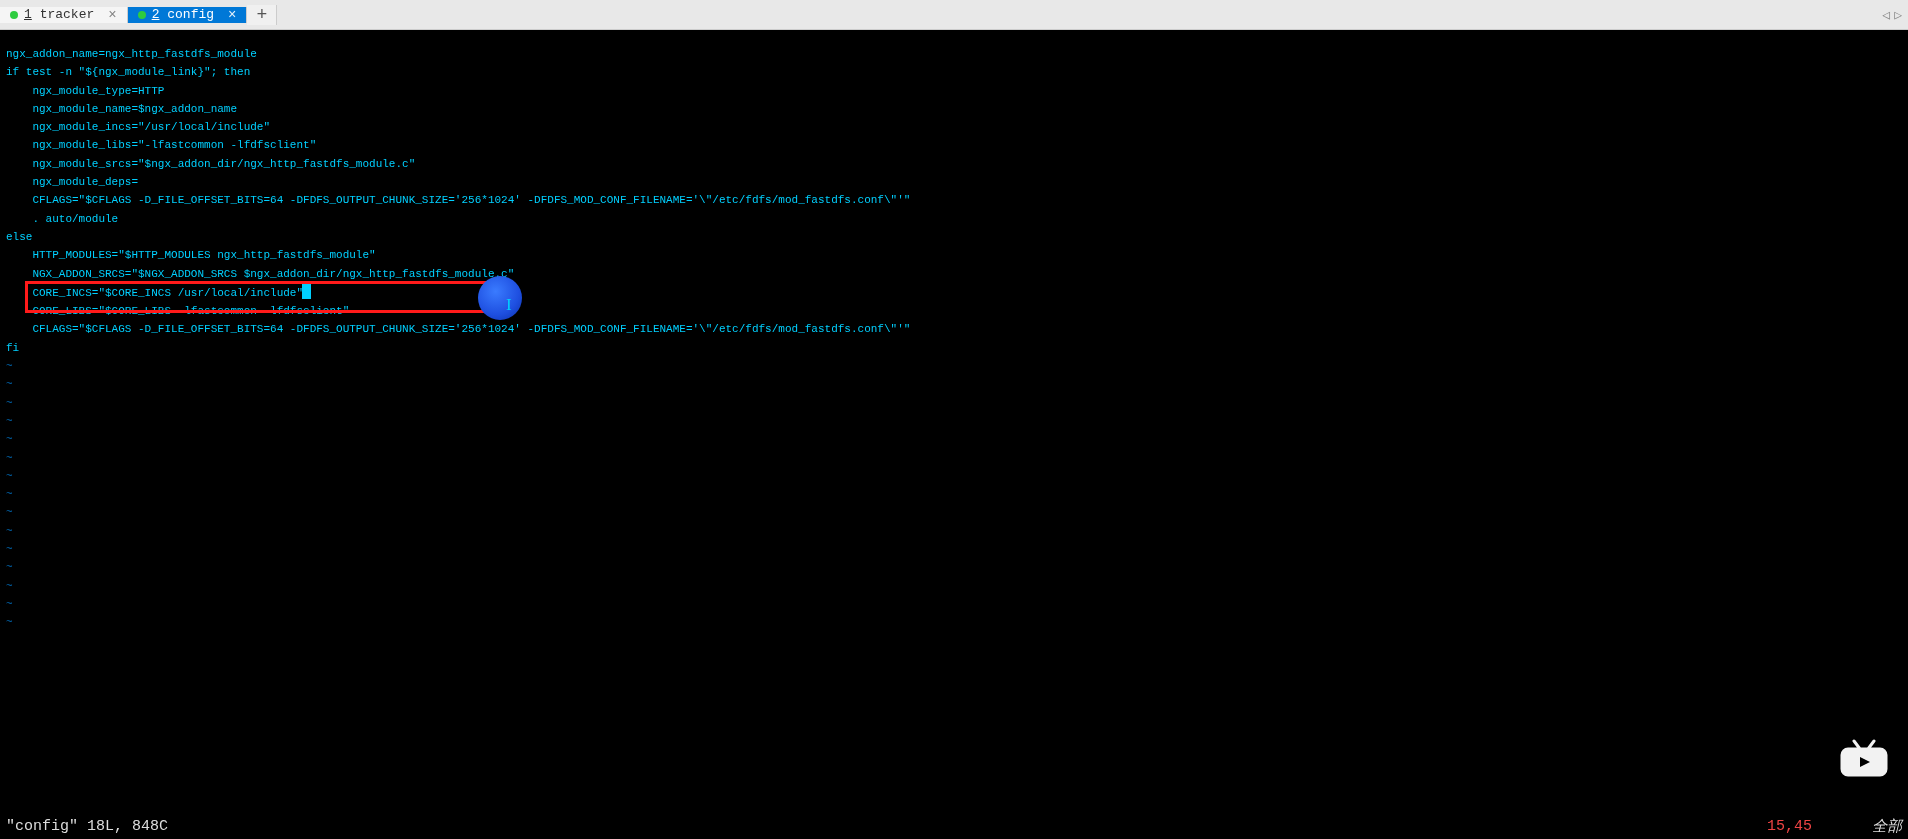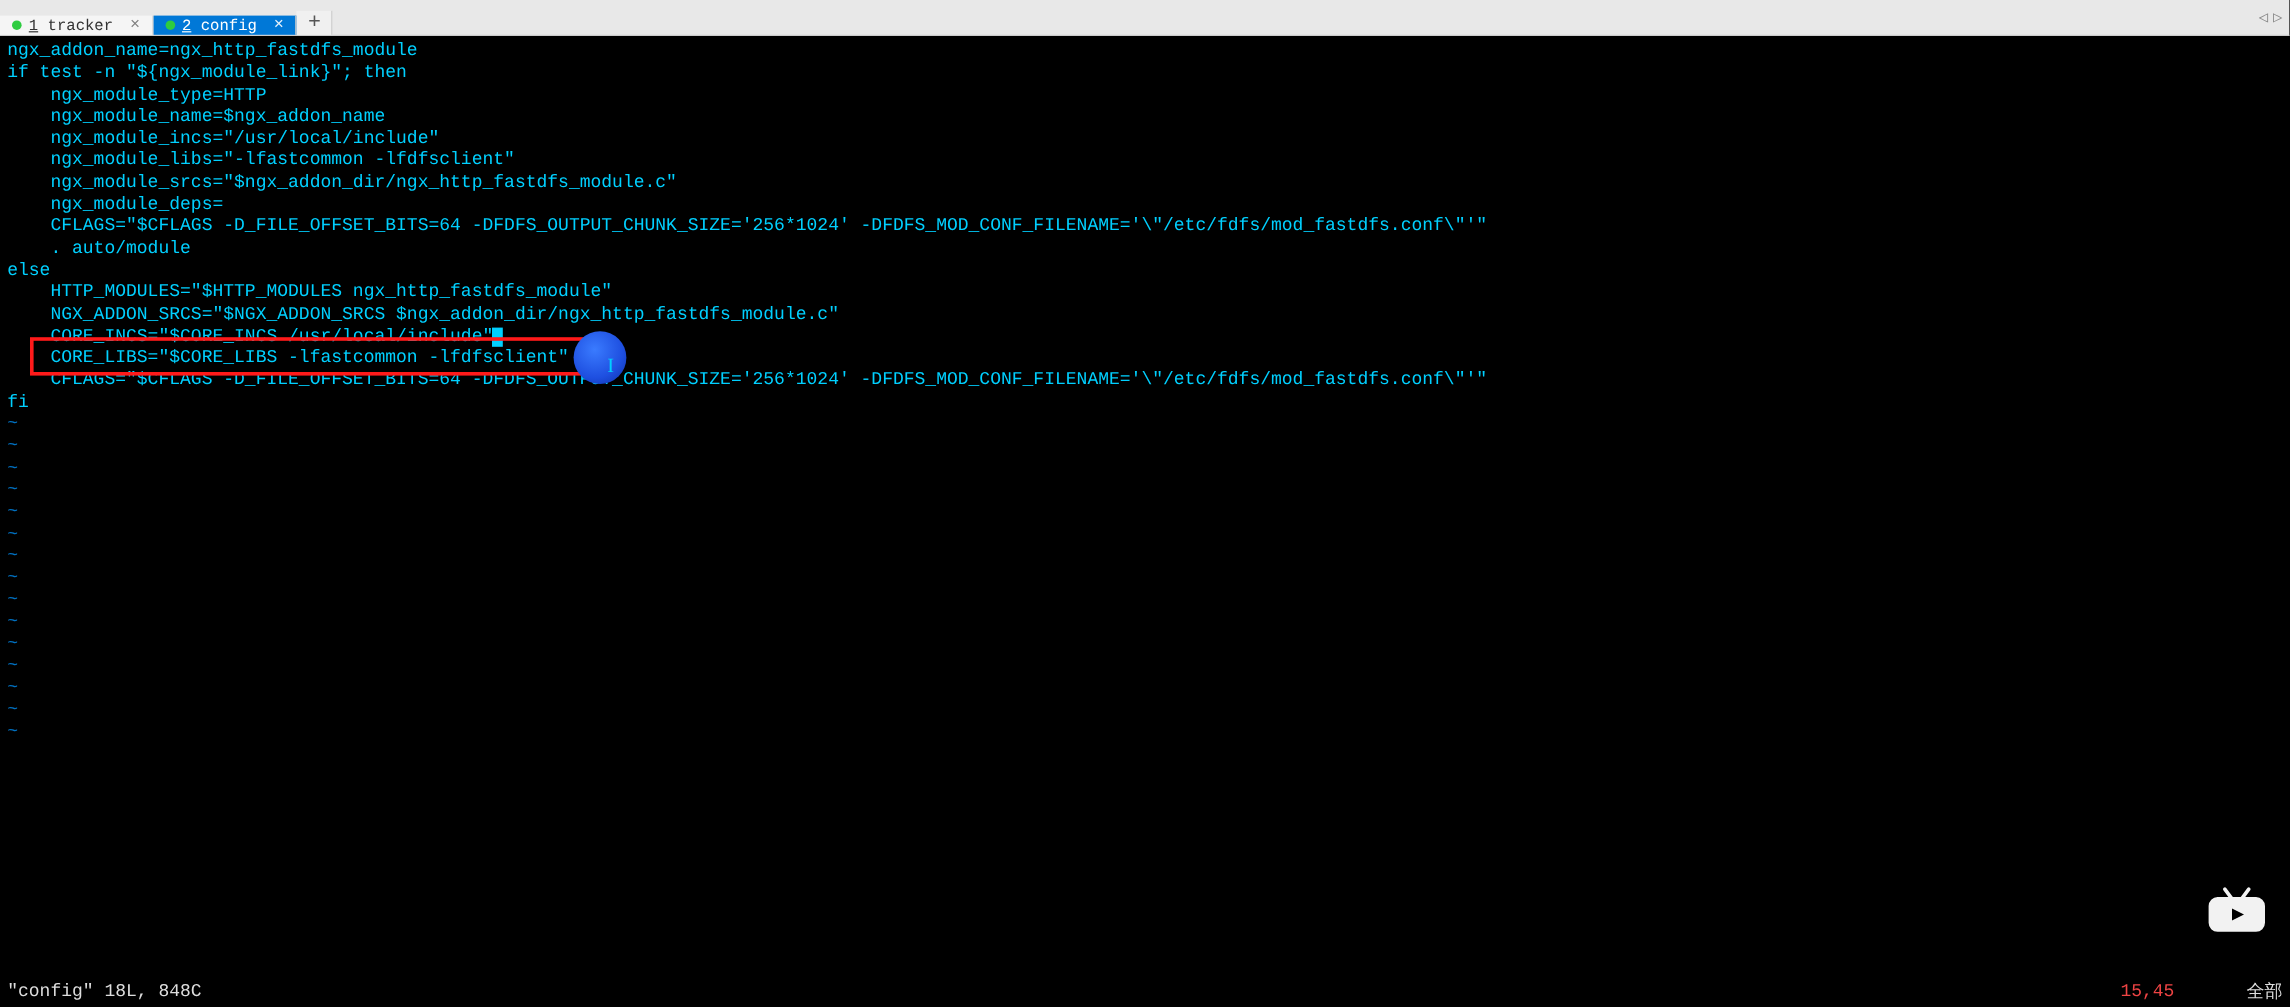--- a/index.html
+++ b/index.html
@@ -9,21 +9,21 @@
     color: #fff;
     width: 1908px;
     height: 839px;
     overflow: hidden;
     position: relative;
   }
   .tab-bar {
     height: 30px;
     background: #e8e8e8;
     display: flex;
-    align-items: flex-end;
+    align-items: center;
     border-bottom: 1px solid #ccc;
     position: relative;
   }
   .tab {
     display: flex;
     align-items: center;
     padding: 0 10px;
     background: #f5f5f5;
     border-right: 1px solid #ccc;
     font-size: 13px;
@@ -69,22 +69,22 @@
     right: 6px;
     top: 0;
     height: 100%;
     display: flex;
     align-items: center;
     gap: 4px;
     color: #888;
     font-size: 13px;
   }
   .terminal {
-    padding: 4px 6px;
-    font-size: 15px;
+    padding: 15px 6px;
+    font-size: 11px;
     line-height: 18.3px;
     white-space: pre;
     color: #00d0ff;
     position: relative;
   }
   .line { display: block; }
   .tilde { color: #0070c0; }
   .cursor-block {
     display: inline-block;
     background: #00d0ff;
@@ -134,21 +134,21 @@
     height: 26px;
     background: #000;
     color: #fff;
     display: flex;
     align-items: center;
     padding: 0 6px;
     font-size: 15px;
   }
   .status-left { flex: 1; color: #ddd; }
   .status-pos { margin-right: 60px; color: #ef4444; }
-  .status-right { color: #ddd; }
+  .status-right { color: #ddd; font-style: italic; }
 
   .watermark {
     position: absolute;
     right: 20px;
     bottom: 60px;
     width: 48px;
     height: 42px;
     opacity: 0.95;
     z-index: 10;
     pointer-events: none;

